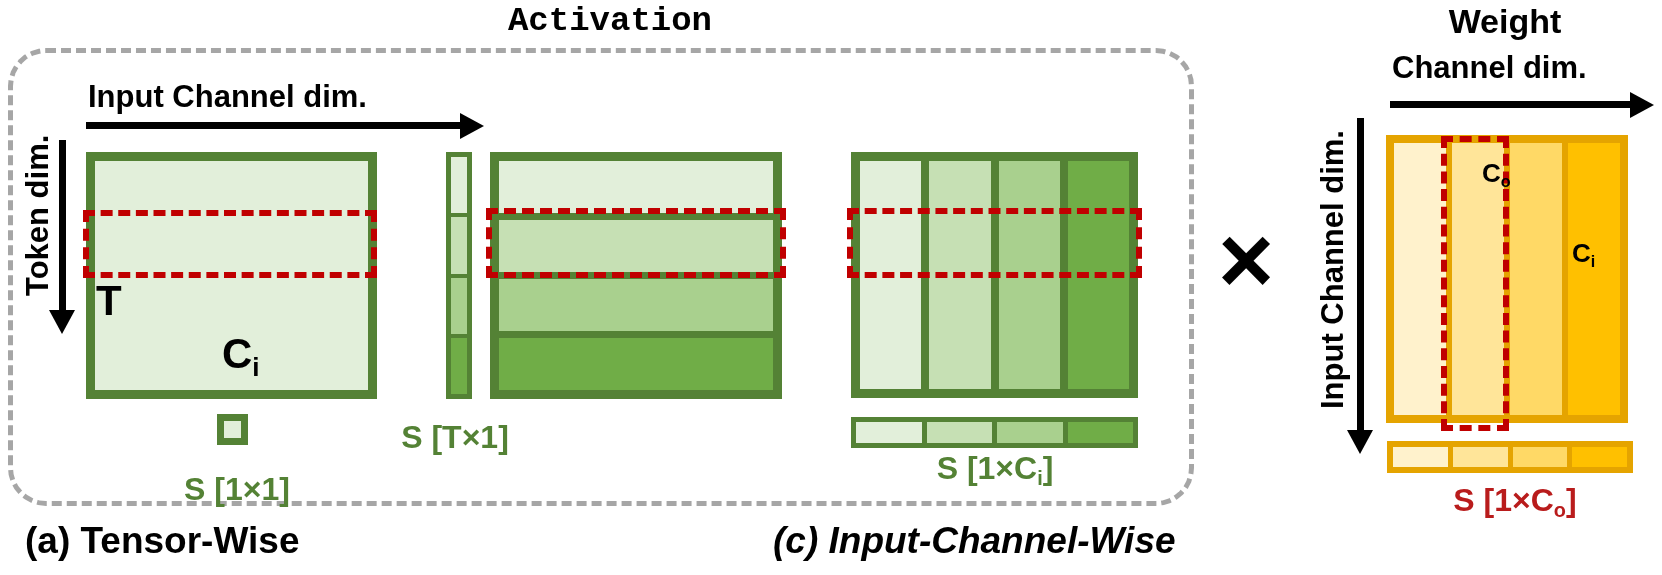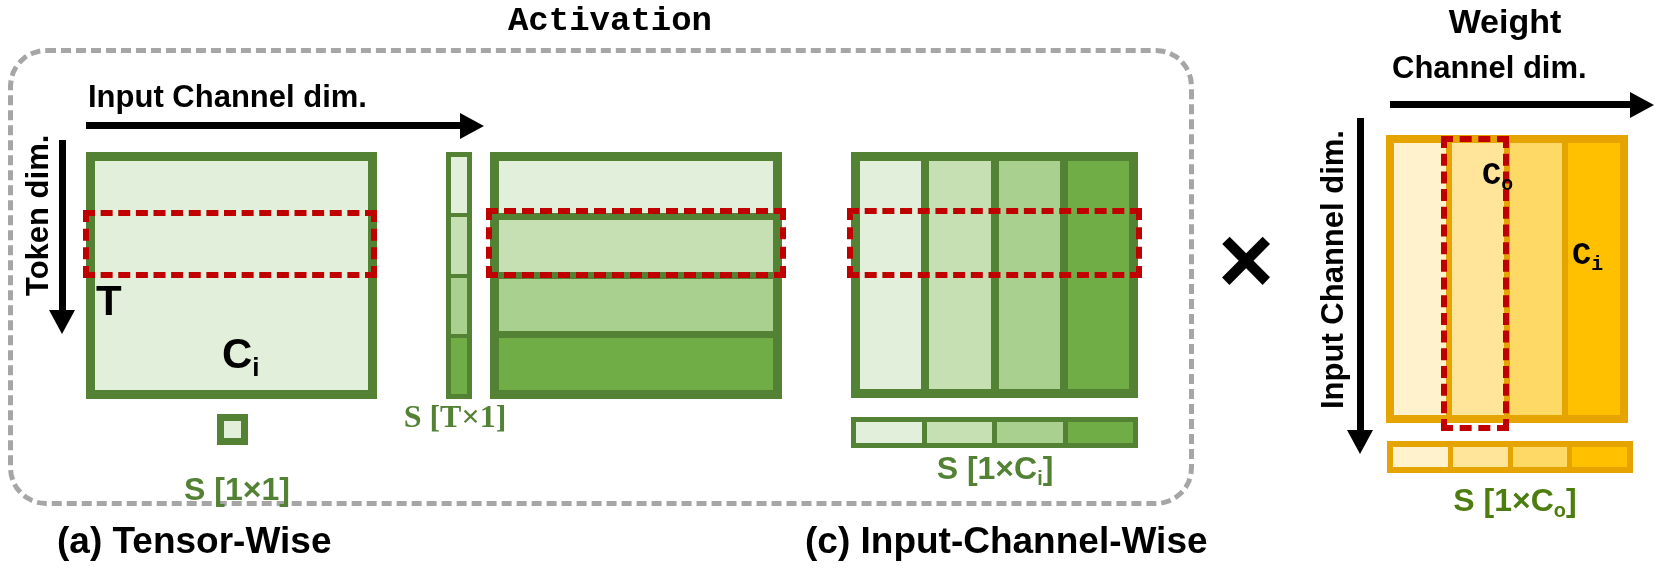--- a/index.html
+++ b/index.html
@@ -21,26 +21,26 @@
   .arrow-line-v{width:7px;background:#000;}
   .arrow-head-right{width:0;height:0;border-top:13px solid transparent;border-bottom:13px solid transparent;border-left:24px solid #000;}
   .arrow-head-down{width:0;height:0;border-left:13px solid transparent;border-right:13px solid transparent;border-top:24px solid #000;}
   
   .matrix{box-sizing:border-box;display:flex;}
   .m-green{background:#548235;}
   .m-gold{background:#E5A400;}
   .seg{flex:1;}
   .red-box{box-sizing:border-box;border:6px dashed #C00000;}
   .dim-label{font-size:42px;line-height:1;}
-  .dim-label-sm{font-size:32px;line-height:1;font-family:Liberation Mono, monospace;}
+  .dim-label-sm{font-size:26px;line-height:1;}
   sub{font-size:0.62em;vertical-align:-0.3em;}
   .scale-label{font-size:32px;line-height:1;text-align:center;white-space:nowrap;}
   .scale-green{color:#548235;}
-  .scale-gold{color:#4d7c0f;}
-  .caption{font-size:37px;line-height:1;white-space:nowrap;margin-left:32px;}
+  .scale-gold{color:#b91c1c;}
+  .caption{font-size:37px;line-height:1;white-space:nowrap;}
   .mul{font-size:96px;line-height:1;}
   .sq{box-sizing:border-box;border:7px solid #548235;background:#E2EFDA;}
 </style>
 </head>
 <body>
 
 <div id="canvas">
 
   <div class="abs group-outline"></div>
 
@@ -71,37 +71,37 @@
     <div class="seg" style="background: rgb(169, 208, 142);"></div>
     <div class="seg" style="background: rgb(112, 173, 71);"></div>
   </div>
   <div class="abs matrix m-green" style="left:490px;top:152px;width:292px;height:247px;padding:9px;gap:7px;flex-direction:column;">
     <div class="seg" style="background: rgb(226, 239, 218);"></div>
     <div class="seg" style="background: rgb(198, 224, 180);"></div>
     <div class="seg" style="background: rgb(169, 208, 142);"></div>
     <div class="seg" style="background: rgb(112, 173, 71);"></div>
   </div>
   <div class="abs red-box" style="left:486px;top:208px;width:300px;height:70px;"></div>
-  <div class="abs scale-label scale-green" style="left:385px;top:400px;width:140px;font-family:Liberation Serif, serif;"><span>S [T×1]</span></div>
+  <div class="abs scale-label scale-green" style="left:385px;top:421px;width:140px;"><span>S [T×1]</span></div>
 
   <div class="abs matrix m-green" style="left:851px;top:152px;width:287px;height:246px;padding:9px;gap:8px;flex-direction:row;">
     <div class="seg" style="background: rgb(226, 239, 218);"></div>
     <div class="seg" style="background: rgb(198, 224, 180);"></div>
     <div class="seg" style="background: rgb(169, 208, 142);"></div>
     <div class="seg" style="background: rgb(112, 173, 71);"></div>
   </div>
   <div class="abs red-box" style="left:847px;top:208px;width:295px;height:70px;"></div>
   <div class="abs matrix m-green" style="left:851px;top:417px;width:287px;height:31px;padding:5px;gap:5px;flex-direction:row;">
     <div class="seg" style="background: rgb(226, 239, 218);"></div>
     <div class="seg" style="background: rgb(198, 224, 180);"></div>
     <div class="seg" style="background: rgb(169, 208, 142);"></div>
     <div class="seg" style="background: rgb(112, 173, 71);"></div>
   </div>
   <div class="abs scale-label scale-green" style="left:915px;top:452px;width:160px;"><span>S [1×C</span><sub>i</sub><span>]</span></div>
-  <div class="abs caption" style="left:773px;top:522px;">(c) Input-Channel-Wise</div>
+  <div class="abs caption" style="left:773px;top:522px;font-style:italic;">(c) Input-Channel-Wise</div>
 
   <div class="abs mul" style="left:1218px;top:212px;">×</div>
 
   <div class="abs axis-label-h" style="left:1392px;top:50px;">Channel dim.</div>
   <div class="abs arrow-line-h" style="left:1390px;top:101px;width:242px;"></div>
   <div class="abs arrow-head-right" style="left:1630px;top:92px;"></div>
   <div class="abs vlabel" style="left:1198px;top:256px;width:270px;">Input Channel dim.</div>
   <div class="abs arrow-line-v" style="left:1357px;top:118px;height:314px;"></div>
   <div class="abs arrow-head-down" style="left:1347px;top:430px;"></div>
 

